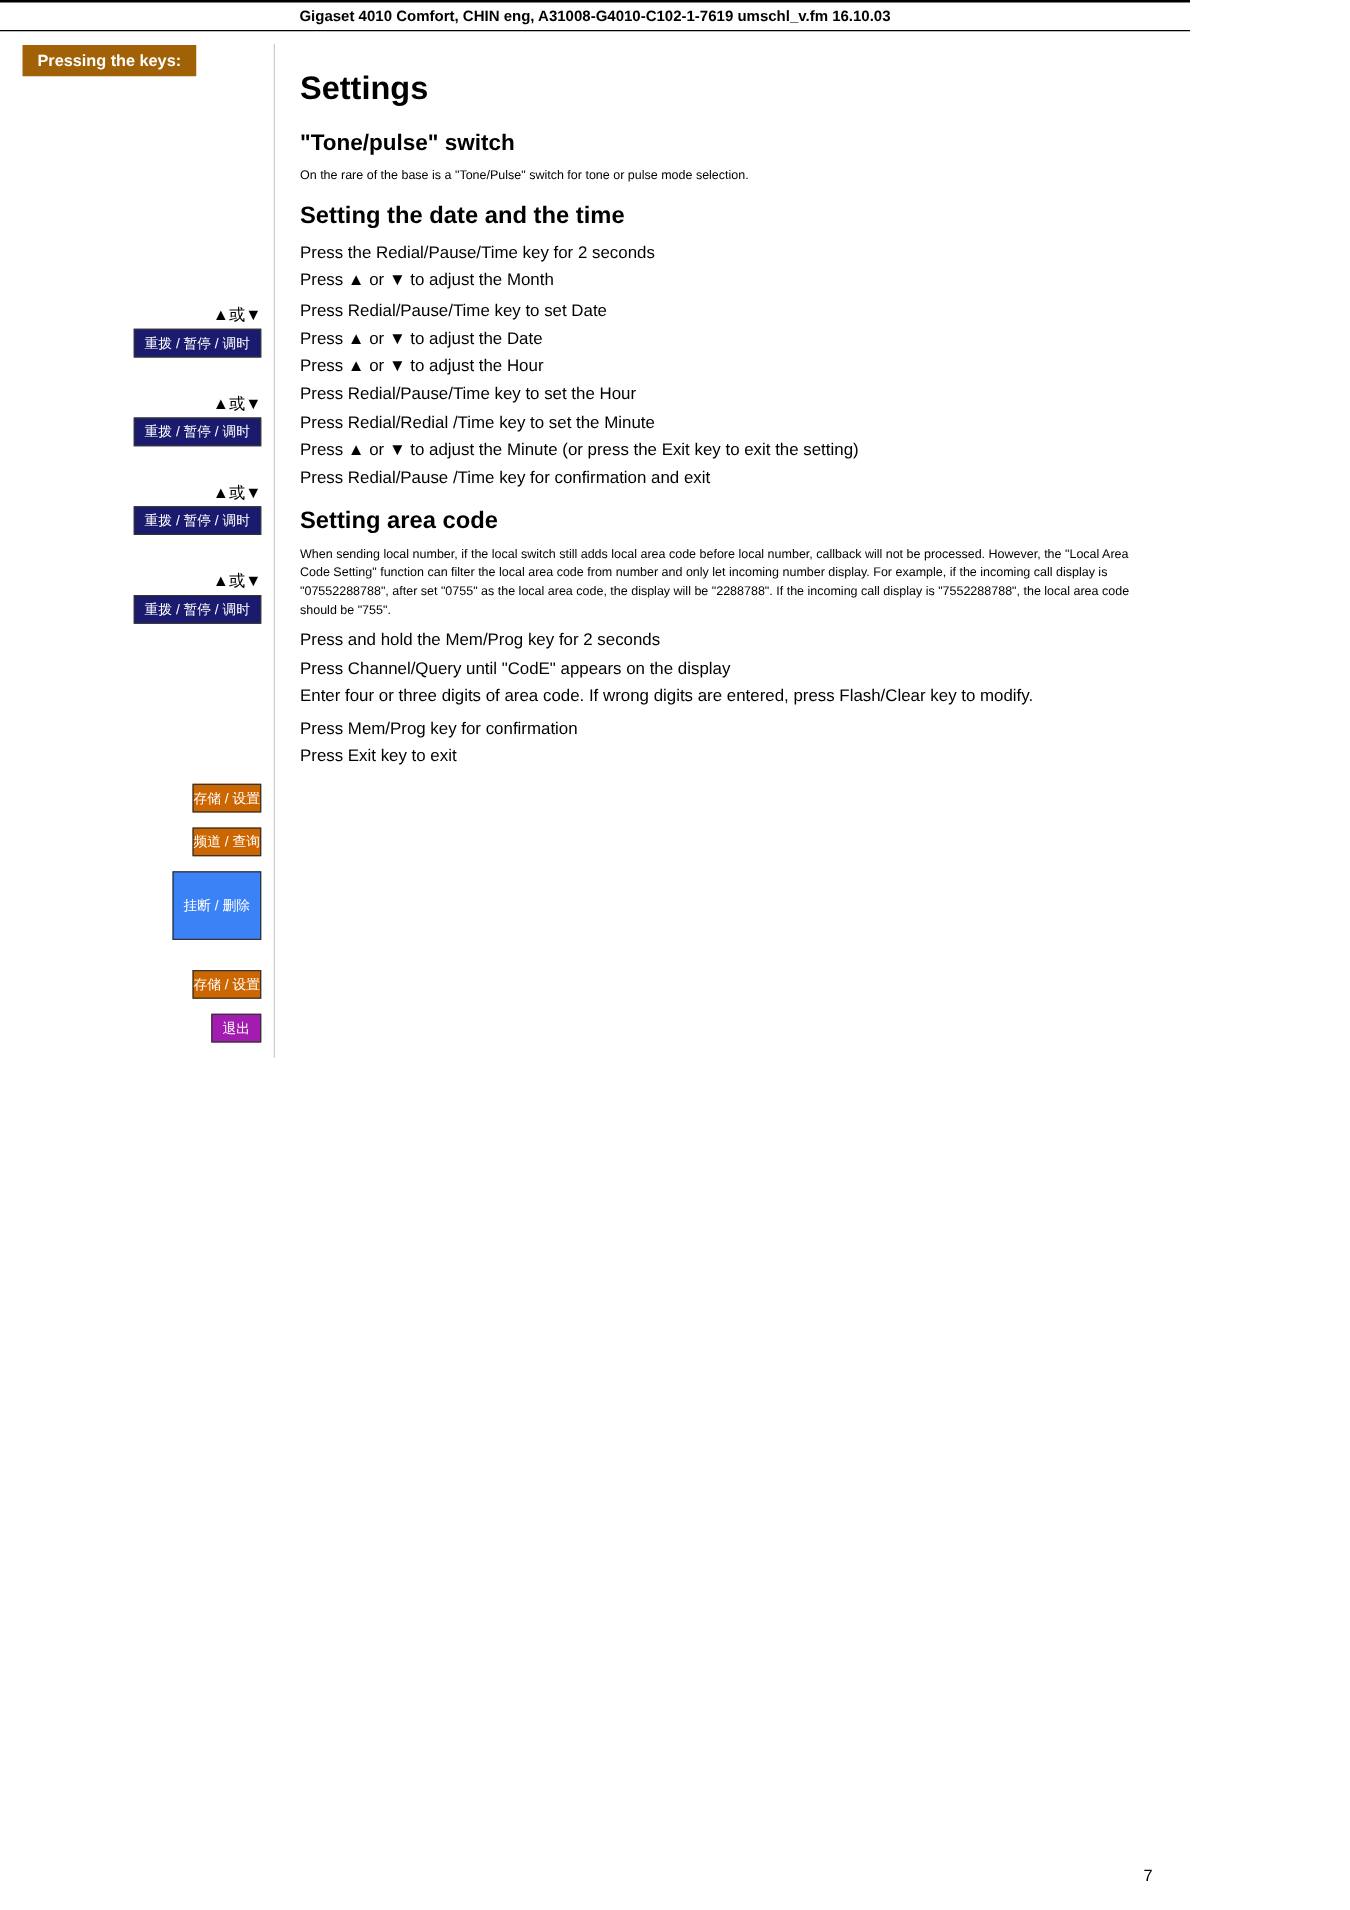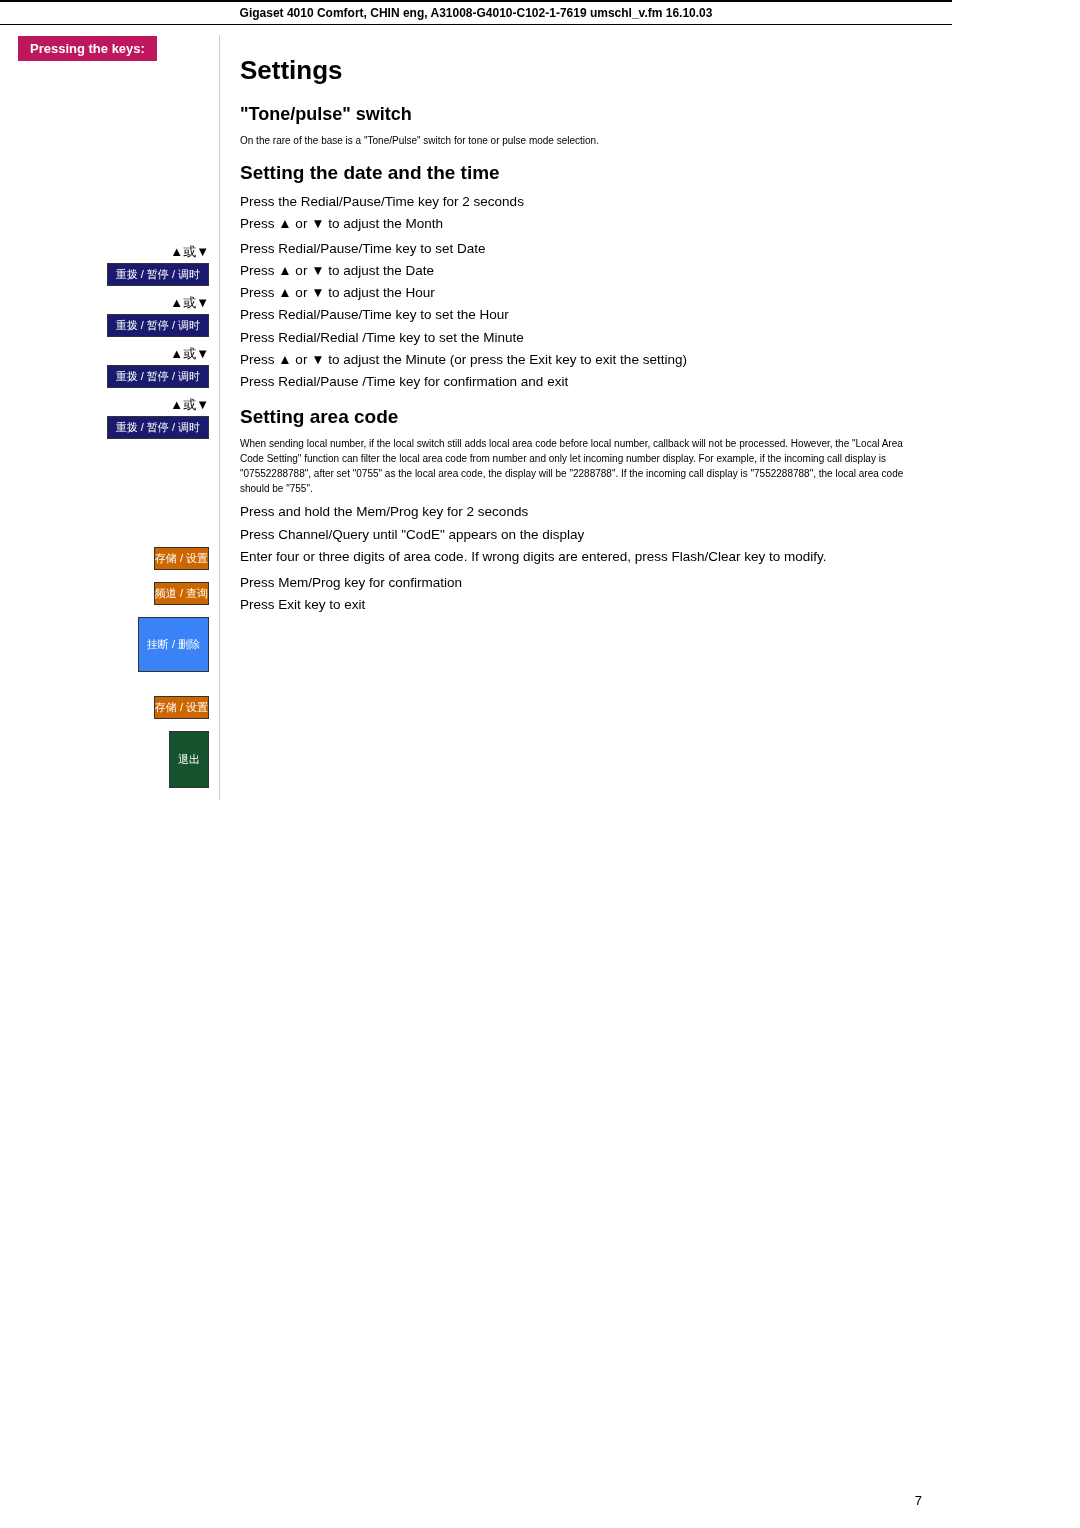--- a/index.html
+++ b/index.html
@@ -76,21 +76,21 @@
       text-align: right;
     }
 
     .key-btn {
       background: #1a1a6e;
       color: #fff;
       font-size: 11px;
       padding: 3px 8px;
       border: 1px solid #333;
       display: inline-block;
-      margin-bottom: 4px;
+      margin-bottom: 24px;
       font-weight: normal;
       white-space: nowrap;
     }
 
     .key-btn-orange {
       background: #cc6600;
       color: #fff;
       font-size: 11px;
       padding: 3px 0;
       border: 1px solid #333;
@@ -108,24 +108,24 @@
       padding: 19px 8px;
       border: 1px solid #333;
       display: inline-block;
       text-align: right;
       margin-bottom: 8px;
       font-weight: normal;
       white-space: nowrap;
     }
 
     .key-btn-exit {
-      background: #14532d;
-      color: #fff;
-      font-size: 11px;
-      padding: 20px 8px;
+      background: #a21caf;
+      color: #fff;
+      font-size: 11px;
+      padding: 3px 8px;
       border: 1px solid #333;
       display: inline-block;
       margin-bottom: 8px;
       font-weight: normal;
     }
 
     
     .page-title {
       font-size: 26px;
       font-weight: bold;
@@ -174,21 +174,21 @@
   </style>
 </head>
 <body>
 
 <div class="page-container">
 
   <div class="header-bar">
     <span>Gigaset 4010 Comfort, CHIN eng, A31008-G4010-C102-1-7619 umschl_v.fm 16.10.03</span>
   </div>
 
-  <div style="position:absolute; top:36px; left:18px; background:#be185d; color:#fff; font-size:13px; font-weight:bold; padding:5px 12px;">
+  <div style="position:absolute; top:36px; left:18px; background:#a16207; color:#fff; font-size:13px; font-weight:bold; padding:5px 12px;">
     <span>Pressing the keys:</span>
   </div>
 
   <div class="main-layout">
 
     <div class="left-col left-panel">
 
       <div style="height:148px;"></div>
 
       <div class="key-group">

